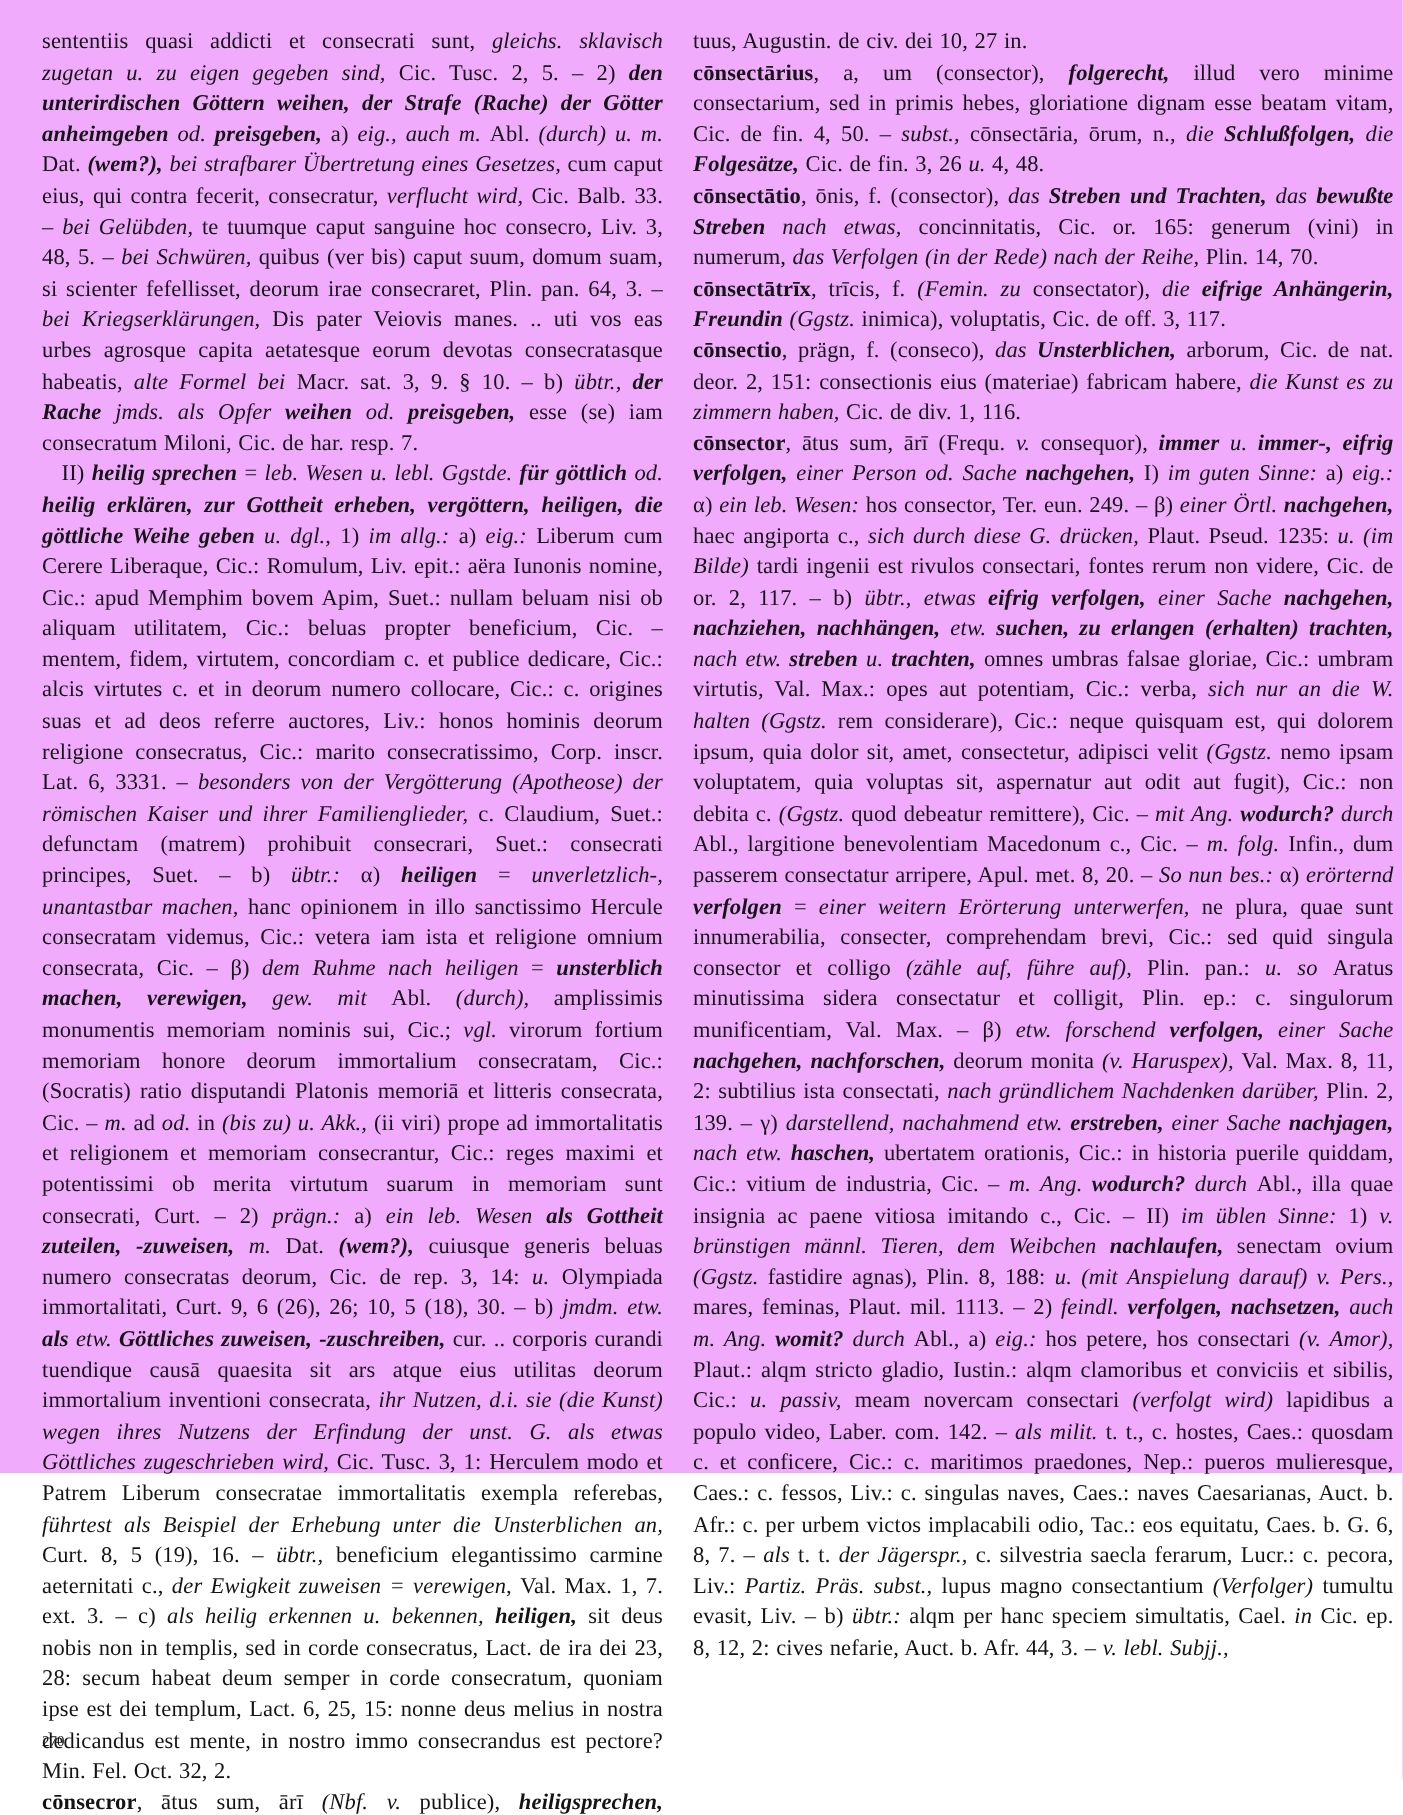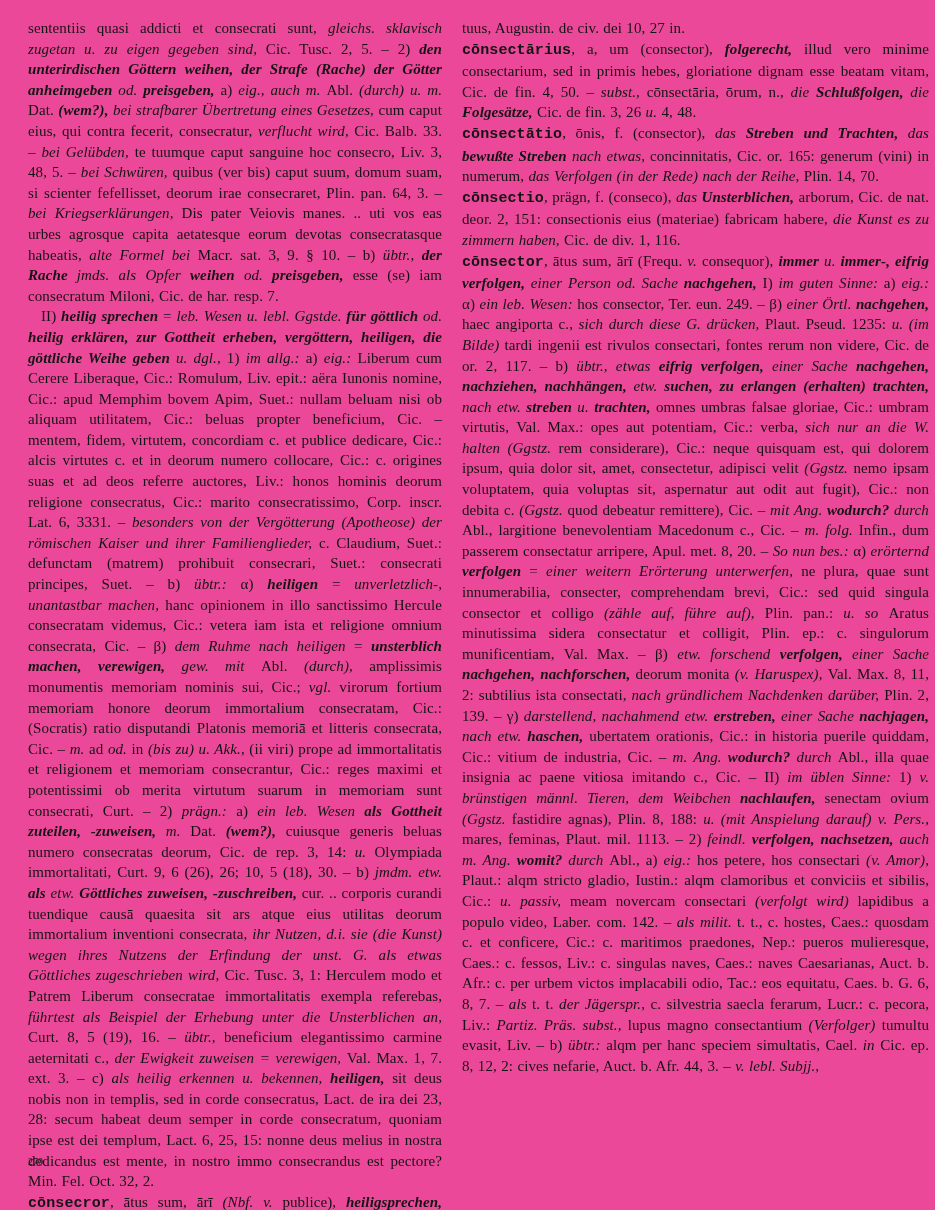--- a/index.html
+++ b/index.html
@@ -4,51 +4,52 @@
 <style>
   html,body{margin:0;padding:0;}
   body{
     width:935px;height:1210px;
     background:#ffffff;
     font-family:"Liberation Serif", serif;
     color:#141414;
     overflow:hidden;
   }
   .page{
-    position:relative;width:935px;height:1210px;background:#ec4899;
+    position:relative;width:935px;height:982px;background:#f0abfc;
   }
   .col{
     position:absolute;top:18px;
     text-align:justify;
     font-size:15px;line-height:20.6px;
     letter-spacing:0.1px;
     word-spacing:0.5px;
   }
   .col-left{left:28px;width:414px;}
   .col-right{left:462px;width:467px;}
   .col p{margin:0;padding:0;}
   .col p.indent{text-indent:13px;}
-  .b{font-weight:bold;font-family:Liberation Mono, monospace;}
+  .b{font-weight:bold;}
   .i{font-style:italic;}
   .bi{font-weight:bold;font-style:italic;}
   .pagenum{
     position:absolute;left:28px;top:1156px;
     font-size:10px;
   }
 </style>
 </head>
 <body>
 
 <div class="page">
   <div class="col col-left">
       <p><span>sententiis quasi addicti et consecrati sunt, </span><span class="i">gleichs. sklavisch zugetan u. zu eigen gegeben sind, </span><span>Cic. Tusc. 2, 5. – 2) </span><span class="bi">den unterirdischen Göttern weihen, der Strafe (Rache) der Götter anheimgeben </span><span class="i">od. </span><span class="bi">preisgeben, </span><span>a) </span><span class="i">eig., auch m. </span><span>Abl. </span><span class="i">(durch) u. m. </span><span>Dat. </span><span class="bi">(wem?), </span><span class="i">bei strafbarer Übertretung eines Gesetzes, </span><span>cum caput eius, qui contra fecerit, consecratur, </span><span class="i">verflucht wird, </span><span>Cic. Balb. 33. – </span><span class="i">bei Gelübden, </span><span>te tuumque caput sanguine hoc consecro, Liv. 3, 48, 5. – </span><span class="i">bei Schwüren, </span><span>quibus (ver bis) caput suum, domum suam, si scienter fefellisset, deorum irae consecraret, Plin. pan. 64, 3. – </span><span class="i">bei Kriegserklärungen, </span><span>Dis pater Veiovis manes. .. uti vos eas urbes agrosque capita aetatesque eorum devotas consecratasque habeatis, </span><span class="i">alte Formel bei </span><span>Macr. sat. 3, 9. § 10. – b) </span><span class="i">übtr., </span><span class="bi">der Rache </span><span class="i">jmds. als Opfer </span><span class="bi">weihen </span><span class="i">od. </span><span class="bi">preisgeben, </span><span>esse (se) iam consecratum Miloni, Cic. de har. resp. 7.</span></p>
       <p class="indent"><span>II) </span><span class="bi">heilig sprechen </span><span>= </span><span class="i">leb. Wesen u. lebl. Ggstde. </span><span class="bi">für göttlich </span><span class="i">od. </span><span class="bi">heilig erklären, zur Gottheit erheben, vergöttern, heiligen, die göttliche Weihe geben </span><span class="i">u. dgl., </span><span>1) </span><span class="i">im allg.: </span><span>a) </span><span class="i">eig.: </span><span>Liberum cum Cerere Liberaque, Cic.: Romulum, Liv. epit.: aëra Iunonis nomine, Cic.: apud Memphim bovem Apim, Suet.: nullam beluam nisi ob aliquam utilitatem, Cic.: beluas propter beneficium, Cic. – mentem, fidem, virtutem, concordiam c. et publice dedicare, Cic.: alcis virtutes c. et in deorum numero collocare, Cic.: c. origines suas et ad deos referre auctores, Liv.: honos hominis deorum religione consecratus, Cic.: marito consecratissimo, Corp. inscr. Lat. 6, 3331. – </span><span class="i">besonders von der Vergötterung (Apotheose) der römischen Kaiser und ihrer Familienglieder, </span><span>c. Claudium, Suet.: defunctam (matrem) prohibuit consecrari, Suet.: consecrati principes, Suet. – b) </span><span class="i">übtr.: </span><span>α) </span><span class="bi">heiligen </span><span>= </span><span class="i">unverletzlich-, unantastbar machen, </span><span>hanc opinionem in illo sanctissimo Hercule consecratam videmus, Cic.: vetera iam ista et religione omnium consecrata, Cic. – β) </span><span class="i">dem Ruhme nach heiligen </span><span>= </span><span class="bi">unsterblich machen, verewigen, </span><span class="i">gew. mit </span><span>Abl. </span><span class="i">(durch), </span><span>amplissimis monumentis memoriam nominis sui, Cic.; </span><span class="i">vgl. </span><span>virorum fortium memoriam honore deorum immortalium consecratam, Cic.: (Socratis) ratio disputandi Platonis memoriā et litteris consecrata, Cic. – </span><span class="i">m. </span><span>ad </span><span class="i">od. </span><span>in </span><span class="i">(bis zu) u. Akk., </span><span>(ii viri) prope ad immortalitatis et religionem et memoriam consecrantur, Cic.: reges maximi et potentissimi ob merita virtutum suarum in memoriam sunt consecrati, Curt. – 2) </span><span class="i">prägn.: </span><span>a) </span><span class="i">ein leb. Wesen </span><span class="bi">als Gottheit zuteilen, -zuweisen, </span><span class="i">m. </span><span>Dat. </span><span class="bi">(wem?), </span><span>cuiusque generis beluas numero consecratas deorum, Cic. de rep. 3, 14: </span><span class="i">u. </span><span>Olympiada immortalitati, Curt. 9, 6 (26), 26; 10, 5 (18), 30. – b) </span><span class="i">jmdm. etw. </span><span class="bi">als </span><span class="i">etw. </span><span class="bi">Göttliches zuweisen, -zuschreiben, </span><span>cur. .. corporis curandi tuendique causā quaesita sit ars atque eius utilitas deorum immortalium inventioni consecrata, </span><span class="i">ihr Nutzen, d.i. sie (die Kunst) wegen ihres Nutzens der Erfindung der unst. G. als etwas Göttliches zugeschrieben wird, </span><span>Cic. Tusc. 3, 1: Herculem modo et Patrem Liberum consecratae immortalitatis exempla referebas, </span><span class="i">führtest als Beispiel der Erhebung unter die Unsterblichen an, </span><span>Curt. 8, 5 (19), 16. – </span><span class="i">übtr., </span><span>beneficium elegantissimo carmine aeternitati c., </span><span class="i">der Ewigkeit zuweisen = verewigen, </span><span>Val. Max. 1, 7. ext. 3. – c) </span><span class="i">als heilig erkennen u. bekennen, </span><span class="bi">heiligen, </span><span>sit deus nobis non in templis, sed in corde consecratus, Lact. de ira dei 23, 28: secum habeat deum semper in corde consecratum, quoniam ipse est dei templum, Lact. 6, 25, 15: nonne deus melius in nostra dedicandus est mente, in nostro immo consecrandus est pectore? Min. Fel. Oct. 32, 2.</span></p>
       <p><span class="b">cōnsecror</span><span>, ātus sum, ārī </span><span class="i">(Nbf. v. </span><span>publice), </span><span class="bi">heiligsprechen, vergöttern, </span></p>
     </div>
   <div class="col col-right">
       <p><span>tuus, Augustin. de civ. dei 10, 27 in.</span></p>
       <p><span class="b">cōnsectārius</span><span>, a, um (consector), </span><span class="bi">folgerecht, </span><span>illud vero minime consectarium, sed in primis hebes, gloriatione dignam esse beatam vitam, Cic. de fin. 4, 50. – </span><span class="i">subst., </span><span>cōnsectāria, ōrum, n., </span><span class="i">die </span><span class="bi">Schlußfolgen, </span><span class="i">die </span><span class="bi">Folgesätze, </span><span>Cic. de fin. 3, 26 </span><span class="i">u. </span><span>4, 48.</span></p>
       <p><span class="b">cōnsectātio</span><span>, ōnis, f. (consector), </span><span class="i">das </span><span class="bi">Streben und Trachten, </span><span class="i">das </span><span class="bi">bewußte Streben </span><span class="i">nach etwas, </span><span>concinnitatis, Cic. or. 165: generum (vini) in numerum, </span><span class="i">das Verfolgen (in der Rede) nach der Reihe, </span><span>Plin. 14, 70.</span></p>
+      <p><span class="b">cōnsectātrīx</span><span>, trīcis, f. </span><span class="i">(Femin. zu </span><span>consectator), </span><span class="i">die </span><span class="bi">eifrige Anhängerin, Freundin </span><span class="i">(Ggstz. </span><span>inimica), voluptatis, Cic. de off. 3, 117.</span></p>
       <p><span class="b">cōnsectio</span><span>, prägn, f. (conseco), </span><span class="i">das </span><span class="bi">Unsterblichen, </span><span>arborum, Cic. de nat. deor. 2, 151: consectionis eius (materiae) fabricam habere, </span><span class="i">die Kunst es zu zimmern haben, </span><span>Cic. de div. 1, 116.</span></p>
       <p><span class="b">cōnsector</span><span>, ātus sum, ārī (Frequ. </span><span class="i">v. </span><span>consequor), </span><span class="bi">immer </span><span class="i">u. </span><span class="bi">immer-, eifrig verfolgen, </span><span class="i">einer Person od. Sache </span><span class="bi">nachgehen, </span><span>I) </span><span class="i">im guten Sinne: </span><span>a) </span><span class="i">eig.: </span><span>α) </span><span class="i">ein leb. Wesen: </span><span>hos consector, Ter. eun. 249. – β) </span><span class="i">einer Örtl. </span><span class="bi">nachgehen, </span><span>haec angiporta c., </span><span class="i">sich durch diese G. drücken, </span><span>Plaut. Pseud. 1235: </span><span class="i">u. (im Bilde) </span><span>tardi ingenii est rivulos consectari, fontes rerum non videre, Cic. de or. 2, 117. – b) </span><span class="i">übtr., etwas </span><span class="bi">eifrig verfolgen, </span><span class="i">einer Sache </span><span class="bi">nachgehen, nachziehen, nachhängen, </span><span class="i">etw. </span><span class="bi">suchen, zu erlangen (erhalten) trachten, </span><span class="i">nach etw. </span><span class="bi">streben </span><span class="i">u. </span><span class="bi">trachten, </span><span>omnes umbras falsae gloriae, Cic.: umbram virtutis, Val. Max.: opes aut potentiam, Cic.: verba, </span><span class="i">sich nur an die W. halten (Ggstz. </span><span>rem considerare), Cic.: neque quisquam est, qui dolorem ipsum, quia dolor sit, amet, consectetur, adipisci velit </span><span class="i">(Ggstz. </span><span>nemo ipsam voluptatem, quia voluptas sit, aspernatur aut odit aut fugit), Cic.: non debita c. </span><span class="i">(Ggstz. </span><span>quod debeatur remittere), Cic. – </span><span class="i">mit Ang. </span><span class="bi">wodurch? </span><span class="i">durch </span><span>Abl., largitione benevolentiam Macedonum c., Cic. – </span><span class="i">m. folg. </span><span>Infin., dum passerem consectatur arripere, Apul. met. 8, 20. – </span><span class="i">So nun bes.: </span><span>α) </span><span class="i">erörternd </span><span class="bi">verfolgen </span><span>= </span><span class="i">einer weitern Erörterung unterwerfen, </span><span>ne plura, quae sunt innumerabilia, consecter, comprehendam brevi, Cic.: sed quid singula consector et colligo </span><span class="i">(zähle auf, führe auf), </span><span>Plin. pan.: </span><span class="i">u. so </span><span>Aratus minutissima sidera consectatur et colligit, Plin. ep.: c. singulorum munificentiam, Val. Max. – β) </span><span class="i">etw. forschend </span><span class="bi">verfolgen, </span><span class="i">einer Sache </span><span class="bi">nachgehen, nachforschen, </span><span>deorum monita </span><span class="i">(v. Haruspex), </span><span>Val. Max. 8, 11, 2: subtilius ista consectati, </span><span class="i">nach gründlichem Nachdenken darüber, </span><span>Plin. 2, 139. – γ) </span><span class="i">darstellend, nachahmend etw. </span><span class="bi">erstreben, </span><span class="i">einer Sache </span><span class="bi">nachjagen, </span><span class="i">nach etw. </span><span class="bi">haschen, </span><span>ubertatem orationis, Cic.: in historia puerile quiddam, Cic.: vitium de industria, Cic. – </span><span class="i">m. Ang. </span><span class="bi">wodurch? </span><span class="i">durch </span><span>Abl., illa quae insignia ac paene vitiosa imitando c., Cic. – II) </span><span class="i">im üblen Sinne: </span><span>1) </span><span class="i">v. brünstigen männl. Tieren, dem Weibchen </span><span class="bi">nachlaufen, </span><span>senectam ovium </span><span class="i">(Ggstz. </span><span>fastidire agnas), Plin. 8, 188: </span><span class="i">u. (mit Anspielung darauf) v. Pers., </span><span>mares, feminas, Plaut. mil. 1113. – 2) </span><span class="i">feindl. </span><span class="bi">verfolgen, nachsetzen, </span><span class="i">auch m. Ang. </span><span class="bi">womit? </span><span class="i">durch </span><span>Abl., a) </span><span class="i">eig.: </span><span>hos petere, hos consectari </span><span class="i">(v. Amor), </span><span>Plaut.: alqm stricto gladio, Iustin.: alqm clamoribus et conviciis et sibilis, Cic.: </span><span class="i">u. passiv, </span><span>meam novercam consectari </span><span class="i">(verfolgt wird) </span><span>lapidibus a populo video, Laber. com. 142. – </span><span class="i">als milit. </span><span>t. t., c. hostes, Caes.: quosdam c. et conficere, Cic.: c. maritimos praedones, Nep.: pueros mulieresque, Caes.: c. fessos, Liv.: c. singulas naves, Caes.: naves Caesarianas, Auct. b. Afr.: c. per urbem victos implacabili odio, Tac.: eos equitatu, Caes. b. G. 6, 8, 7. – </span><span class="i">als </span><span>t. t. </span><span class="i">der Jägerspr., </span><span>c. silvestria saecla ferarum, Lucr.: c. pecora, Liv.: </span><span class="i">Partiz. Präs. subst., </span><span>lupus magno consectantium </span><span class="i">(Verfolger) </span><span>tumultu evasit, Liv. – b) </span><span class="i">übtr.: </span><span>alqm per hanc speciem simultatis, Cael. </span><span class="i">in </span><span>Cic. ep. 8, 12, 2: cives nefarie, Auct. b. Afr. 44, 3. – </span><span class="i">v. lebl. Subjj., </span></p>
     </div>
   <div class="pagenum">270</div>
 </div>
 
 </body></html>

